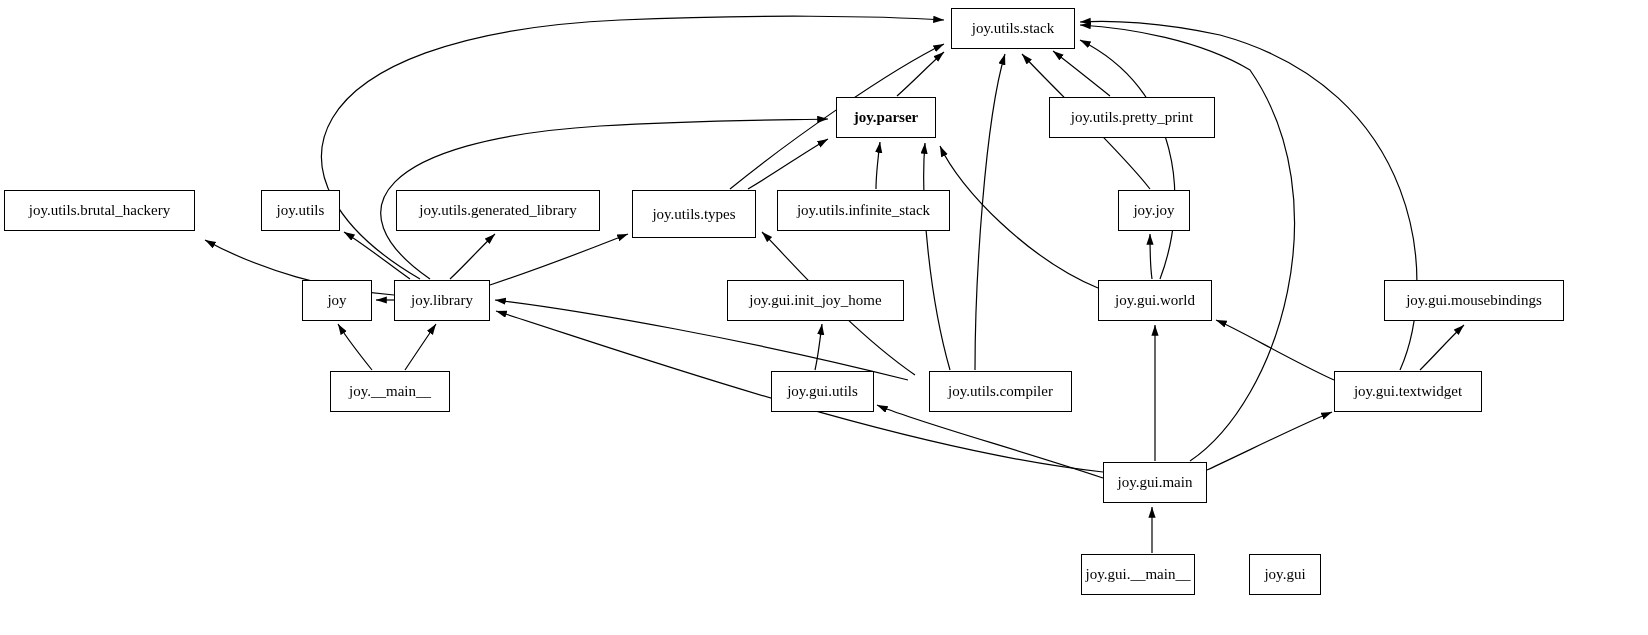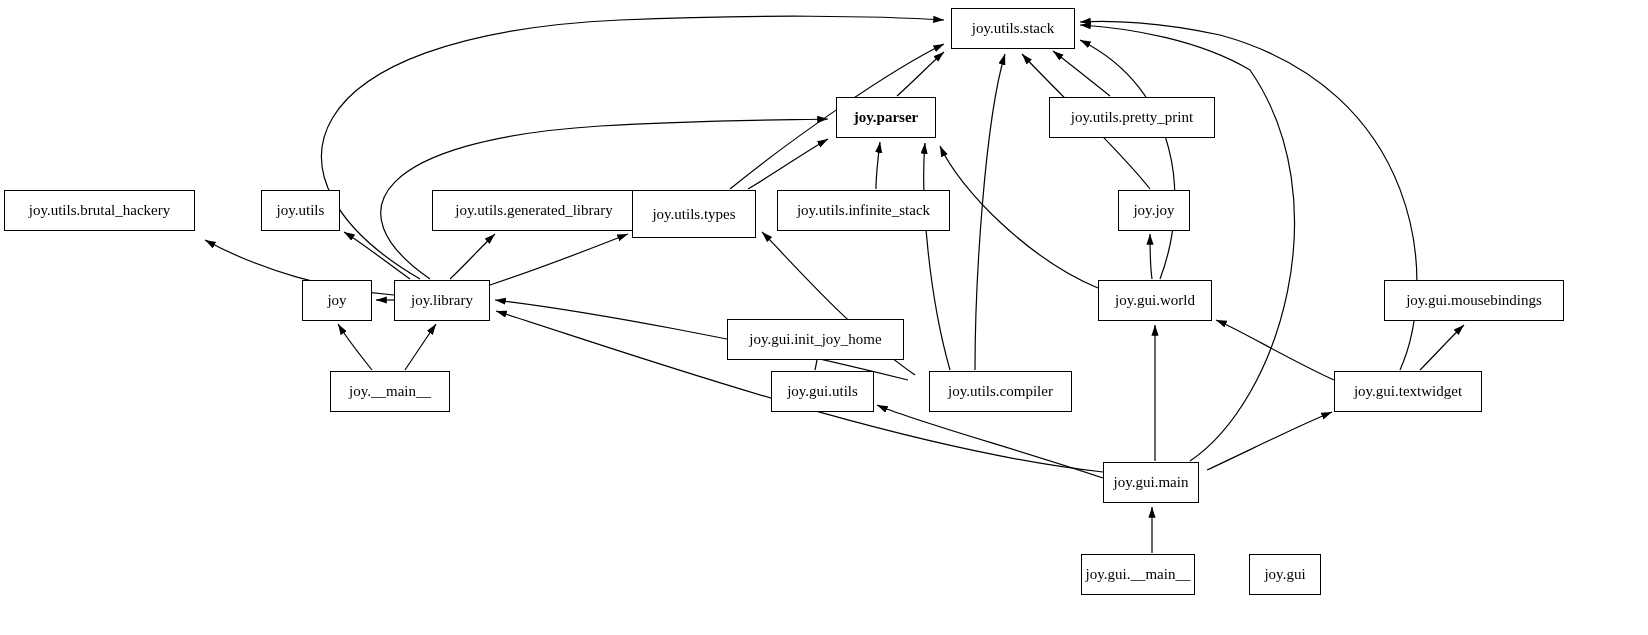--- a/index.html
+++ b/index.html
@@ -125,60 +125,60 @@
     </div>
   <div class="node" style="left:1049px; top:97px;  width:166px; height:41px;">
       <span>joy.utils.pretty_print</span>
     </div>
   <div class="node" style="left:4px;    top:190px; width:191px; height:41px;">
       <span>joy.utils.brutal_hackery</span>
     </div>
   <div class="node" style="left:261px;  top:190px; width:79px;  height:41px;">
       <span>joy.utils</span>
     </div>
-  <div class="node" style="left:432px;  top:190px; width:204px; height:41px;">
+  <div class="node" style="left:396px;  top:190px; width:204px; height:41px;">
       <span>joy.utils.generated_library</span>
     </div>
   <div class="node" style="left:632px;  top:190px; width:124px; height:48px;">
       <span>joy.utils.types</span>
     </div>
   <div class="node" style="left:777px;  top:190px; width:173px; height:41px;">
       <span>joy.utils.infinite_stack</span>
     </div>
   <div class="node" style="left:1118px; top:190px; width:72px;  height:41px;">
       <span>joy.joy</span>
     </div>
   <div class="node" style="left:302px;  top:280px; width:70px;  height:41px;">
       <span>joy</span>
     </div>
   <div class="node" style="left:394px;  top:280px; width:96px;  height:41px;">
       <span>joy.library</span>
     </div>
-  <div class="node" style="left:727px;  top:280px; width:177px; height:41px;margin-top:39px;">
+  <div class="node" style="left:727px;  top:280px; width:177px; height:41px;">
       <span>joy.gui.init_joy_home</span>
     </div>
   <div class="node" style="left:1098px; top:280px; width:114px; height:41px;">
       <span>joy.gui.world</span>
     </div>
   <div class="node" style="left:1384px; top:280px; width:180px; height:41px;">
       <span>joy.gui.mousebindings</span>
     </div>
   <div class="node" style="left:330px;  top:371px; width:120px; height:41px;">
       <span>joy.__main__</span>
     </div>
   <div class="node" style="left:771px;  top:371px; width:103px; height:41px;">
       <span>joy.gui.utils</span>
     </div>
   <div class="node" style="left:909px;  top:371px; width:143px; height:41px;margin-left:20px;">
       <span>joy.utils.compiler</span>
     </div>
   <div class="node" style="left:1334px; top:371px; width:148px; height:41px;">
       <span>joy.gui.textwidget</span>
     </div>
-  <div class="node" style="left:1103px; top:462px; width:96px; height:41px;">
+  <div class="node" style="left:1103px; top:462px; width:104px; height:41px;">
       <span>joy.gui.main</span>
     </div>
   <div class="node" style="left:1081px; top:554px; width:114px; height:41px;">
       <span>joy.gui.__main__</span>
     </div>
   <div class="node" style="left:1249px; top:554px; width:72px;  height:41px;">
       <span>joy.gui</span>
     </div>
 
 </div>

